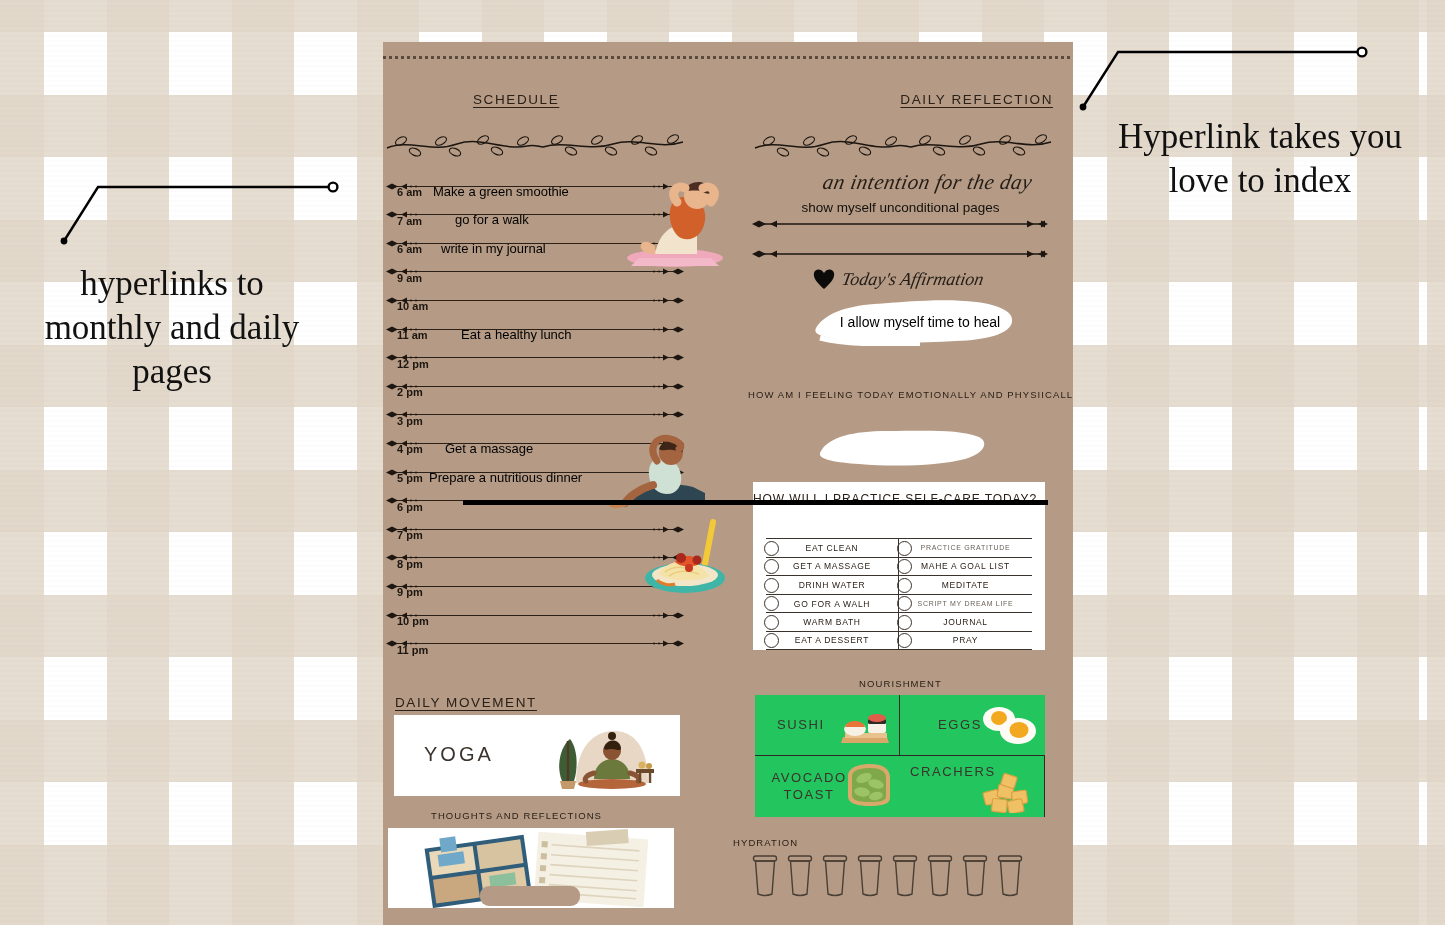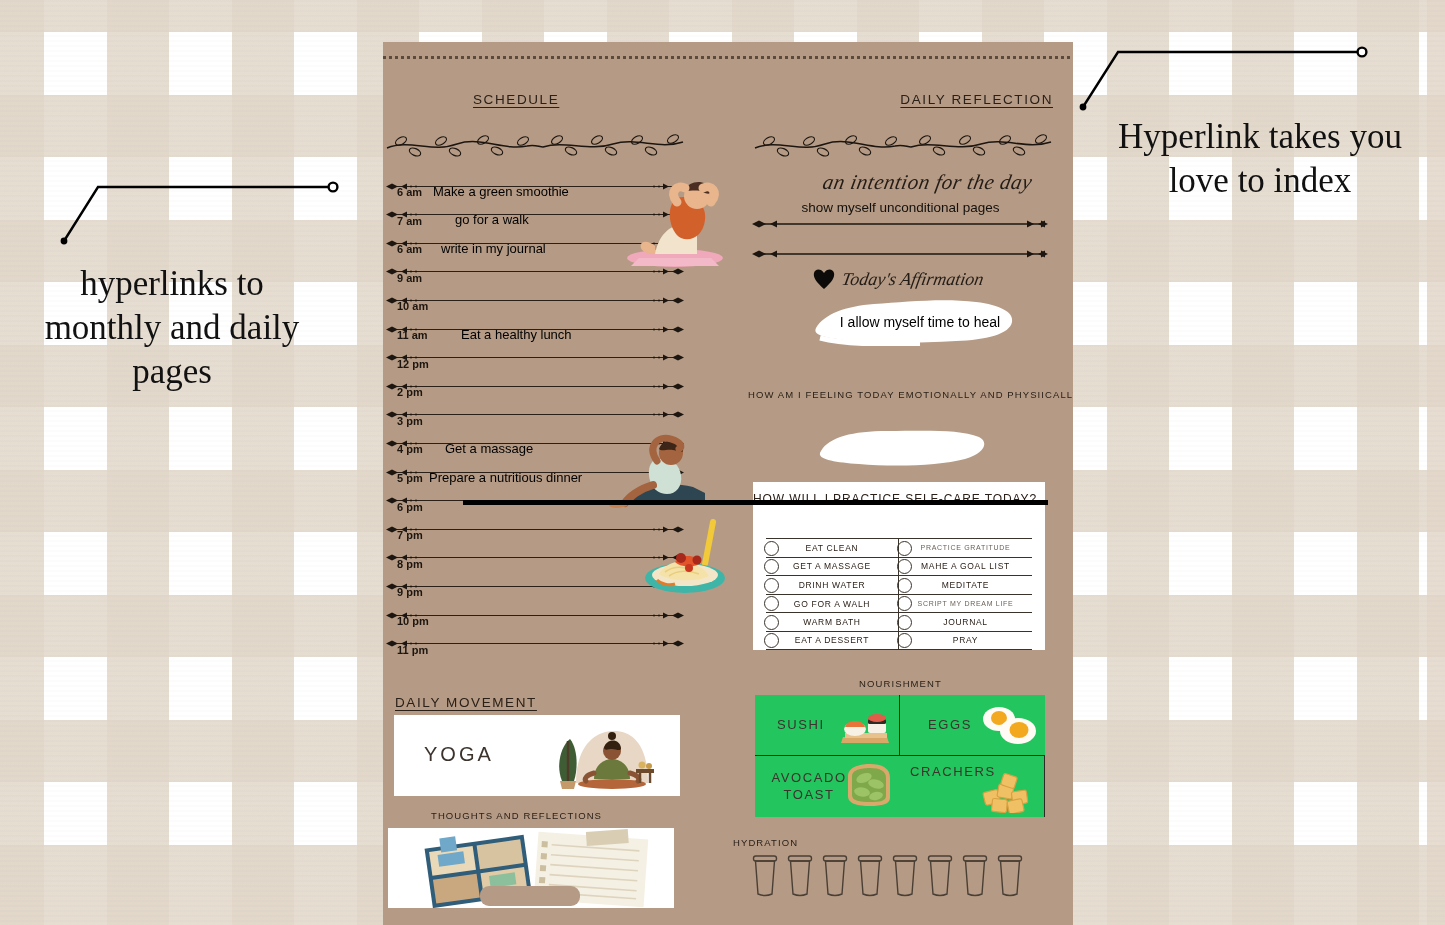--- a/index.html
+++ b/index.html
@@ -777,21 +777,21 @@
           <path d="M6,30 L50,30 L52,36 L4,36 Z" fill="#d9a868"></path>
           <rect x="8" y="26" width="42" height="5" fill="#e8c28c"></rect>
           <ellipse cx="18" cy="22" rx="11" ry="7" fill="#f6f1e4"></ellipse>
           <path d="M8,20 C10,12 26,12 28,20 Z" fill="#e8743a"></path>
           <rect x="31" y="14" width="18" height="12" rx="2" fill="#f6f1e4"></rect>
           <rect x="31" y="12" width="18" height="5" rx="1.5" fill="#2e2a24"></rect>
           <ellipse cx="40" cy="11" rx="9" ry="4" fill="#e05d4a"></ellipse>
         </svg>
       </div>
       <div class="nr-cell b-b">
-        <span class="nr-label" style="margin-left:28px">EGGS</span>
+        <span class="nr-label" style="margin-left:38px">EGGS</span>
         <svg style="position:absolute;right:8px;top:8px;width:56px;height:42px;" viewBox="0 0 56 42">
           <ellipse cx="18" cy="16" rx="16" ry="12" fill="#fdfbf4"></ellipse>
           <ellipse cx="18" cy="15" rx="8" ry="7" fill="#f2a91f"></ellipse>
           <ellipse cx="37" cy="28" rx="18" ry="13" fill="#fdfbf4"></ellipse>
           <ellipse cx="38" cy="27" rx="9.5" ry="8" fill="#f2a91f"></ellipse>
         </svg>
       </div>
       <div class="nr-cell">
         <span class="nr-label" style="margin-left:14px;width:80px;text-align:center">AVOCADO TOAST</span>
         <svg style="position:absolute;right:6px;top:6px;width:52px;height:46px;" viewBox="0 0 52 46">

